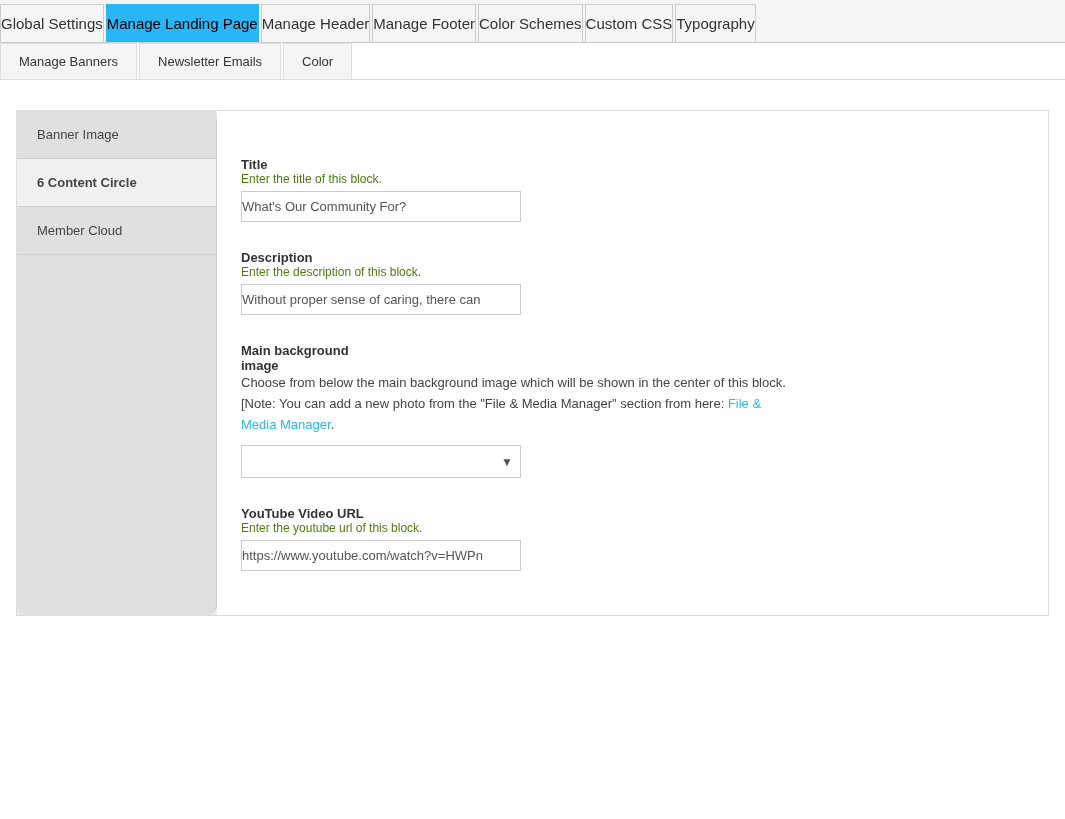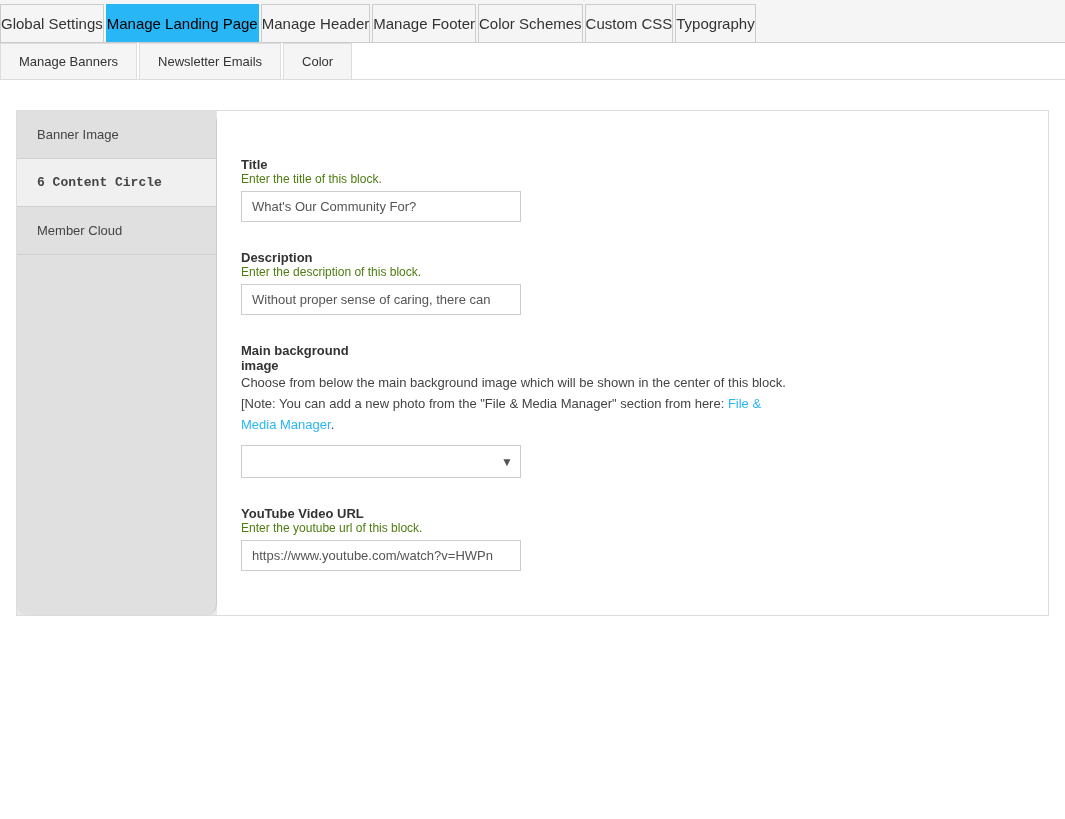--- a/index.html
+++ b/index.html
@@ -88,21 +88,20 @@
       padding: 16px 20px;
       cursor: pointer;
       border-bottom: 1px solid #d0d0d0;
       font-size: 13px;
       color: #444;
       background: #e0e0e0;
     }
     .sidebar-item.active {
       background: #f0f0f0;
       font-weight: bold;
-      font-family: Liberation Mono, monospace;
     }
 
     
     .content-area {
       flex: 1;
       background: #fff;
       padding: 20px 24px;
     }
     .content-title {
       font-size: 15px;
@@ -135,21 +134,21 @@
     .form-field {
       flex: 1;
     }
     .field-hint {
       font-size: 12px;
       color: #4d7c0f;
       margin-bottom: 5px;
     }
     .form-input {
       width: 280px;
-      padding: 7px 10px;
+      padding: 7px 0;
       border: 1px solid #ccc;
       font-size: 13px;
       color: #555;
       background: #fff;
       outline: none;
     }
     .form-select-wrap {
       position: relative;
       width: 280px;
     }

